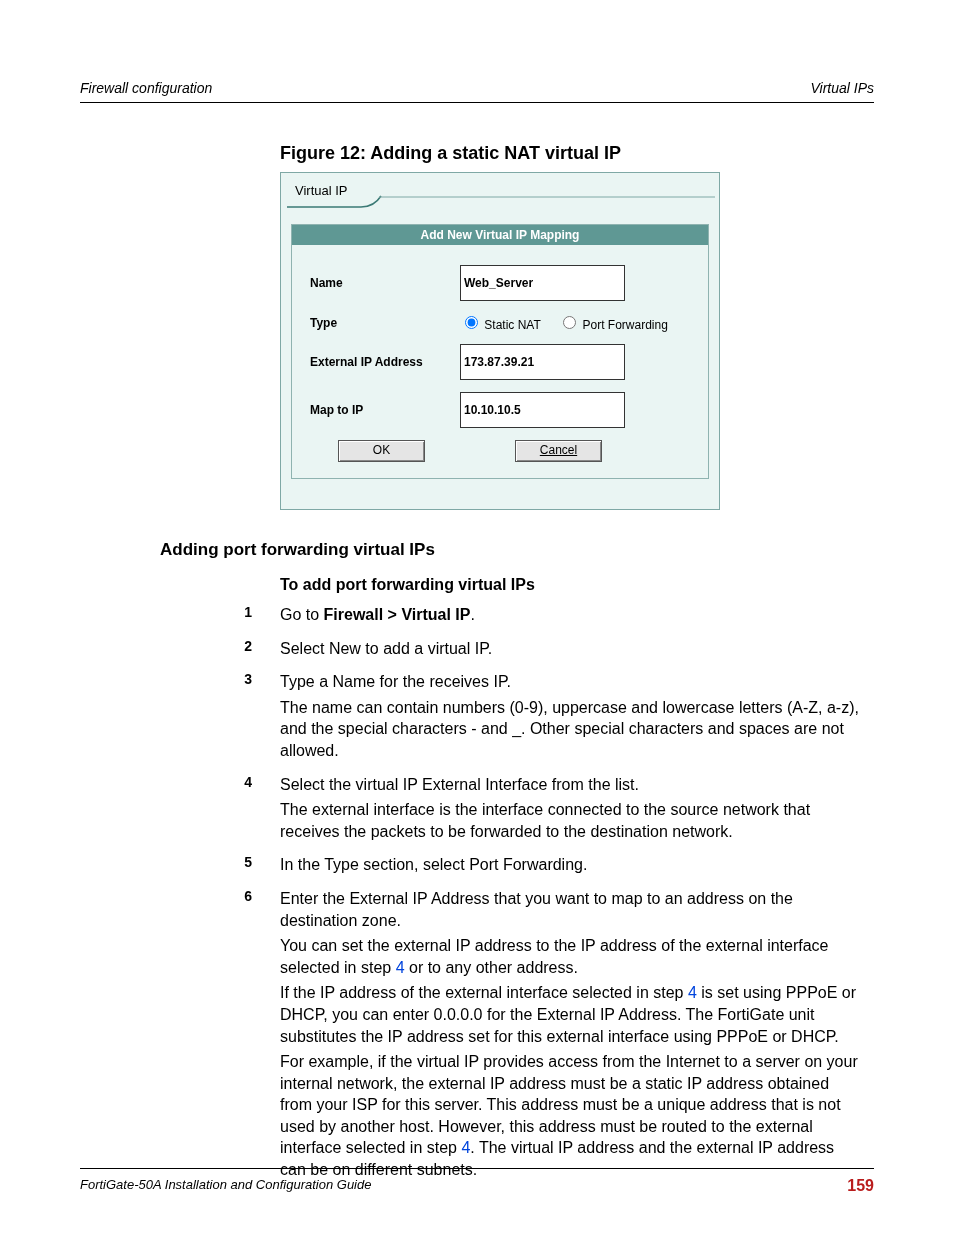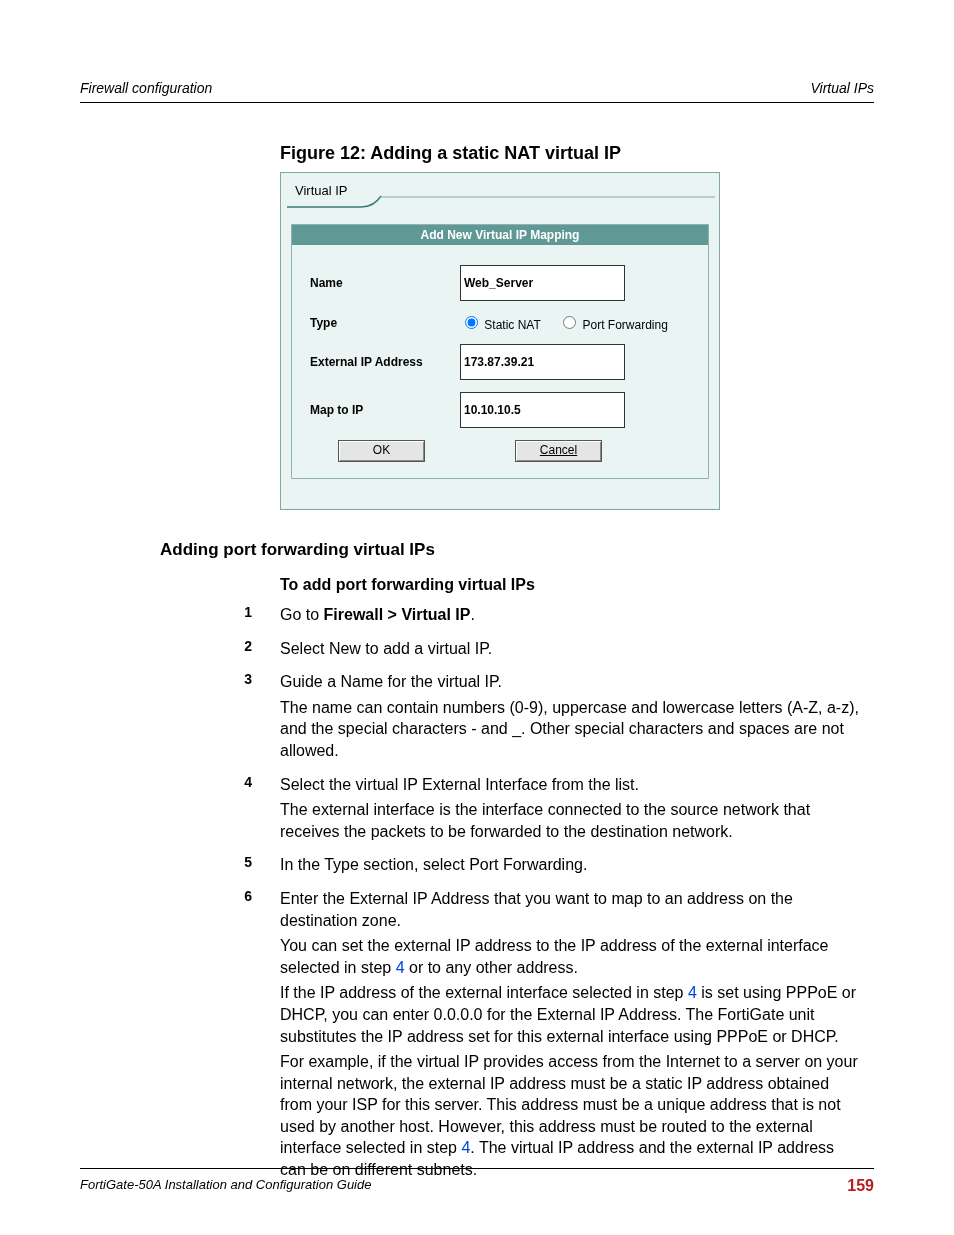--- a/index.html
+++ b/index.html
@@ -228,21 +228,21 @@
   <div class="step-item">
     <div class="step-num">2</div>
     <div class="step-body">
         <p>Select New to add a virtual IP.</p>
       </div>
   </div>
 
   <div class="step-item">
     <div class="step-num">3</div>
     <div class="step-body">
-      <p>Guide a Name for the virtual IP.</p>
+      <p>Type a Name for the receives IP.</p>
       <p>The name can contain numbers (0-9), uppercase and lowercase letters (A-Z, a-z), and the special characters - and _. Other special characters and spaces are not allowed.</p>
     </div>
   </div>
 
   <div class="step-item">
     <div class="step-num">4</div>
     <div class="step-body">
       <p>Select the virtual IP External Interface from the list.</p>
       <p>The external interface is the interface connected to the source network that receives the packets to be forwarded to the destination network.</p>
     </div>

